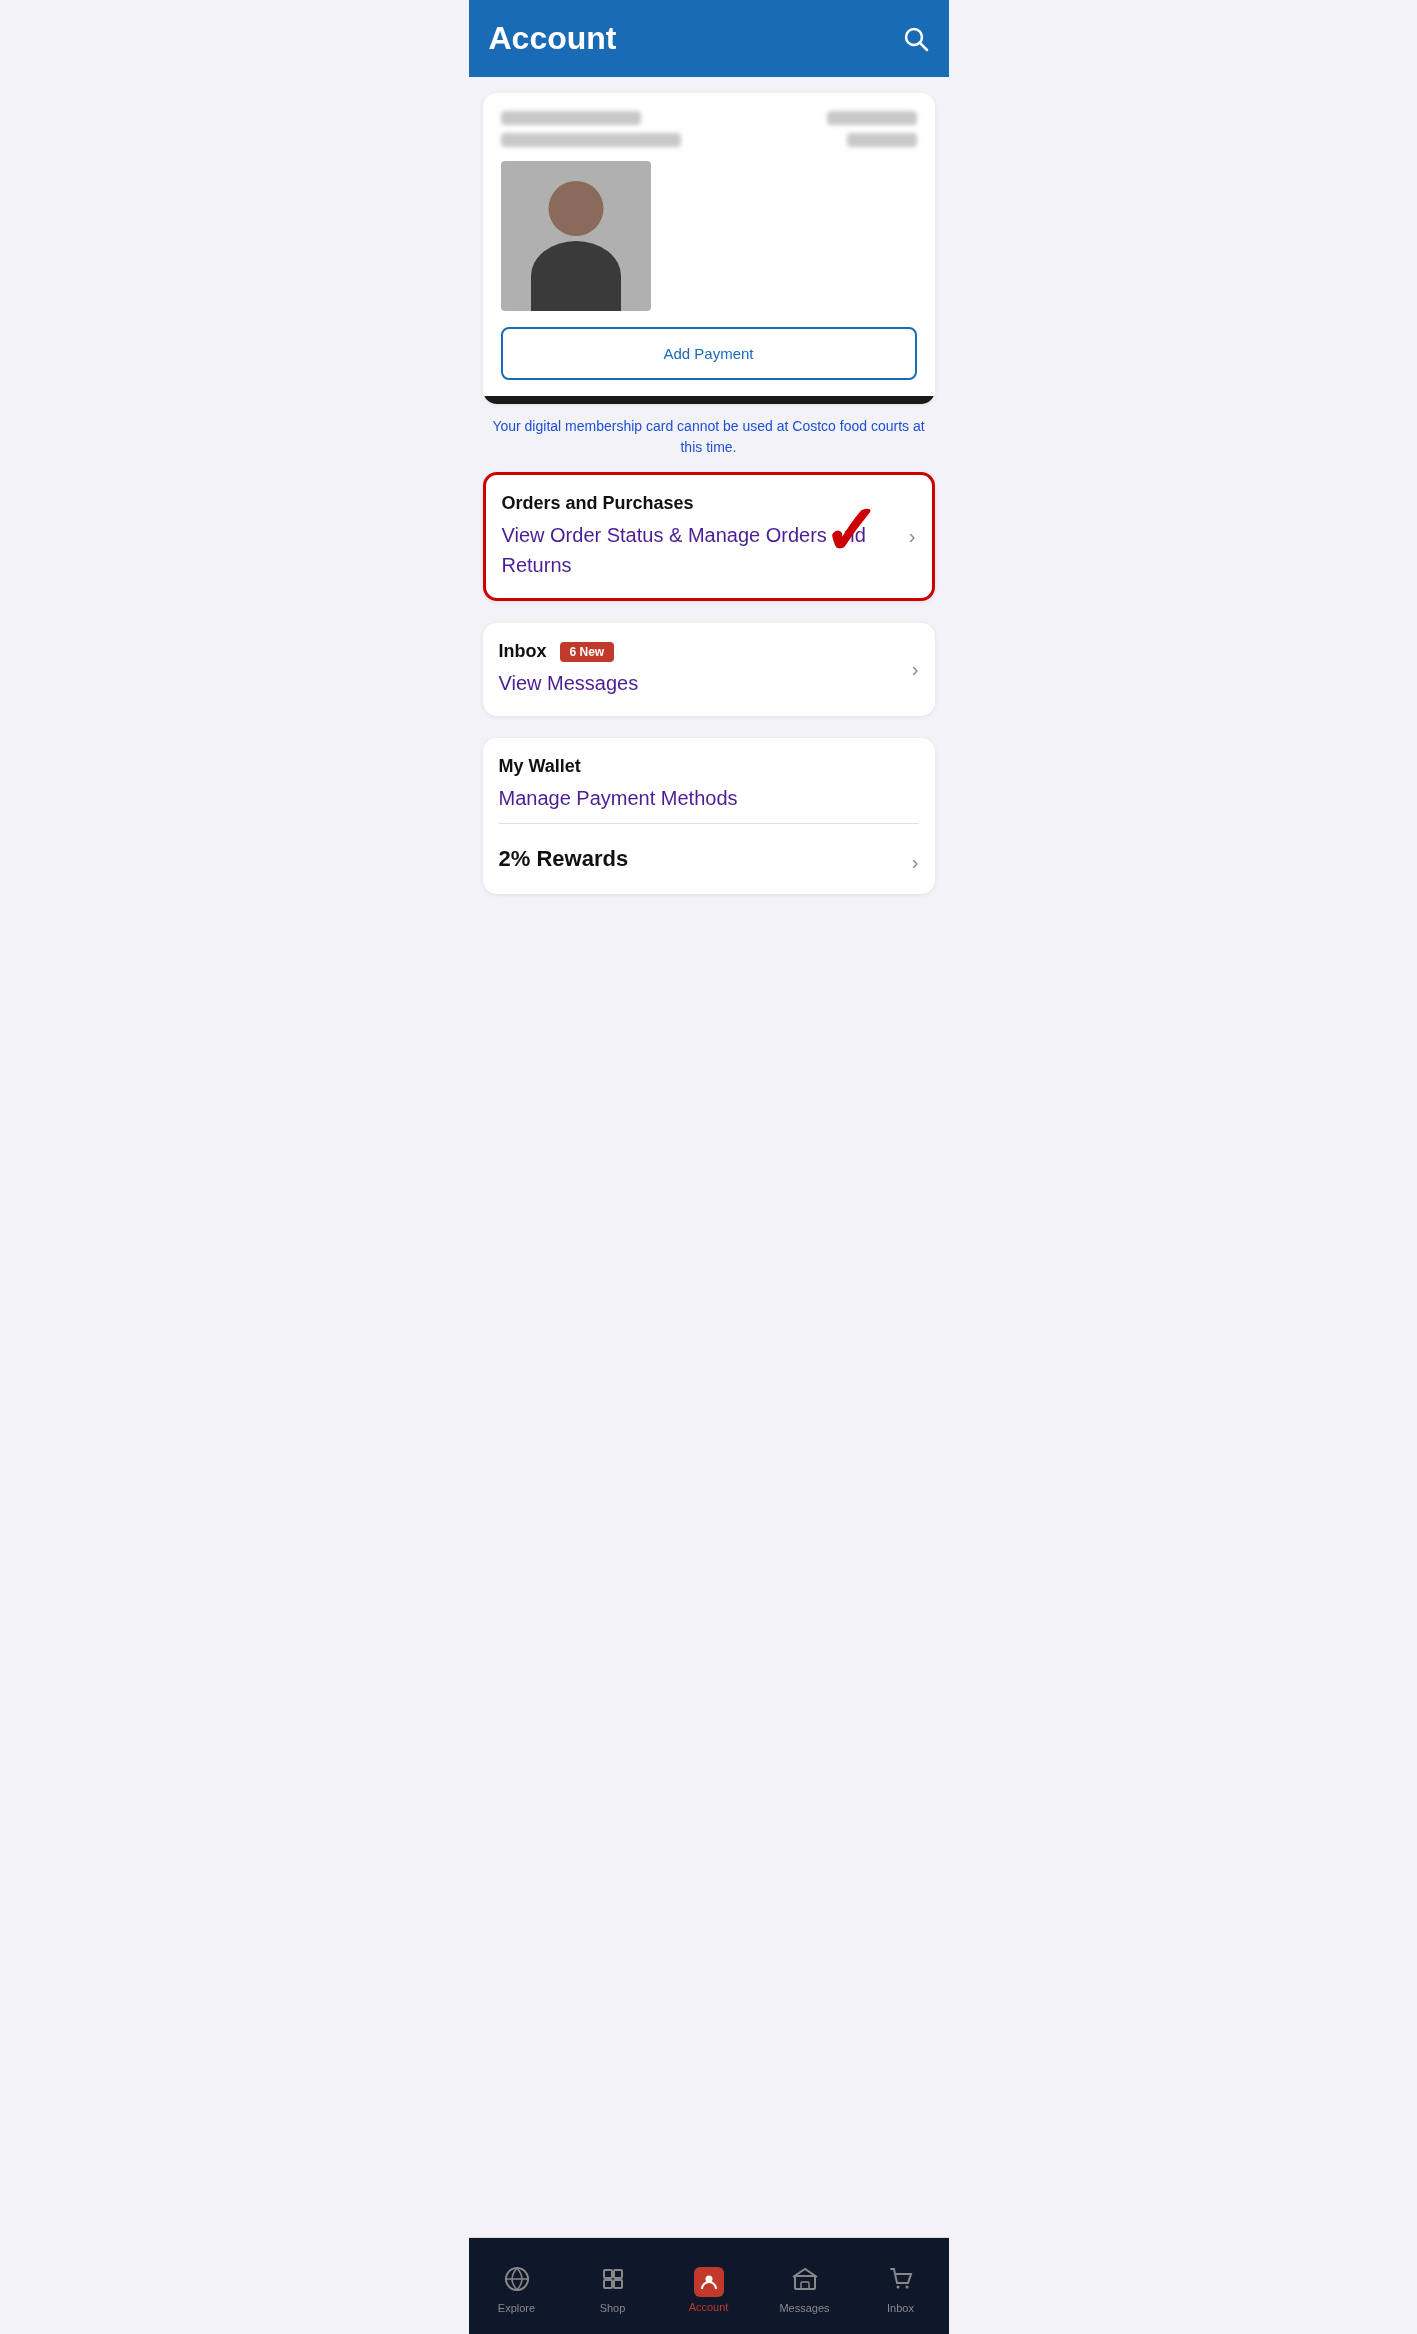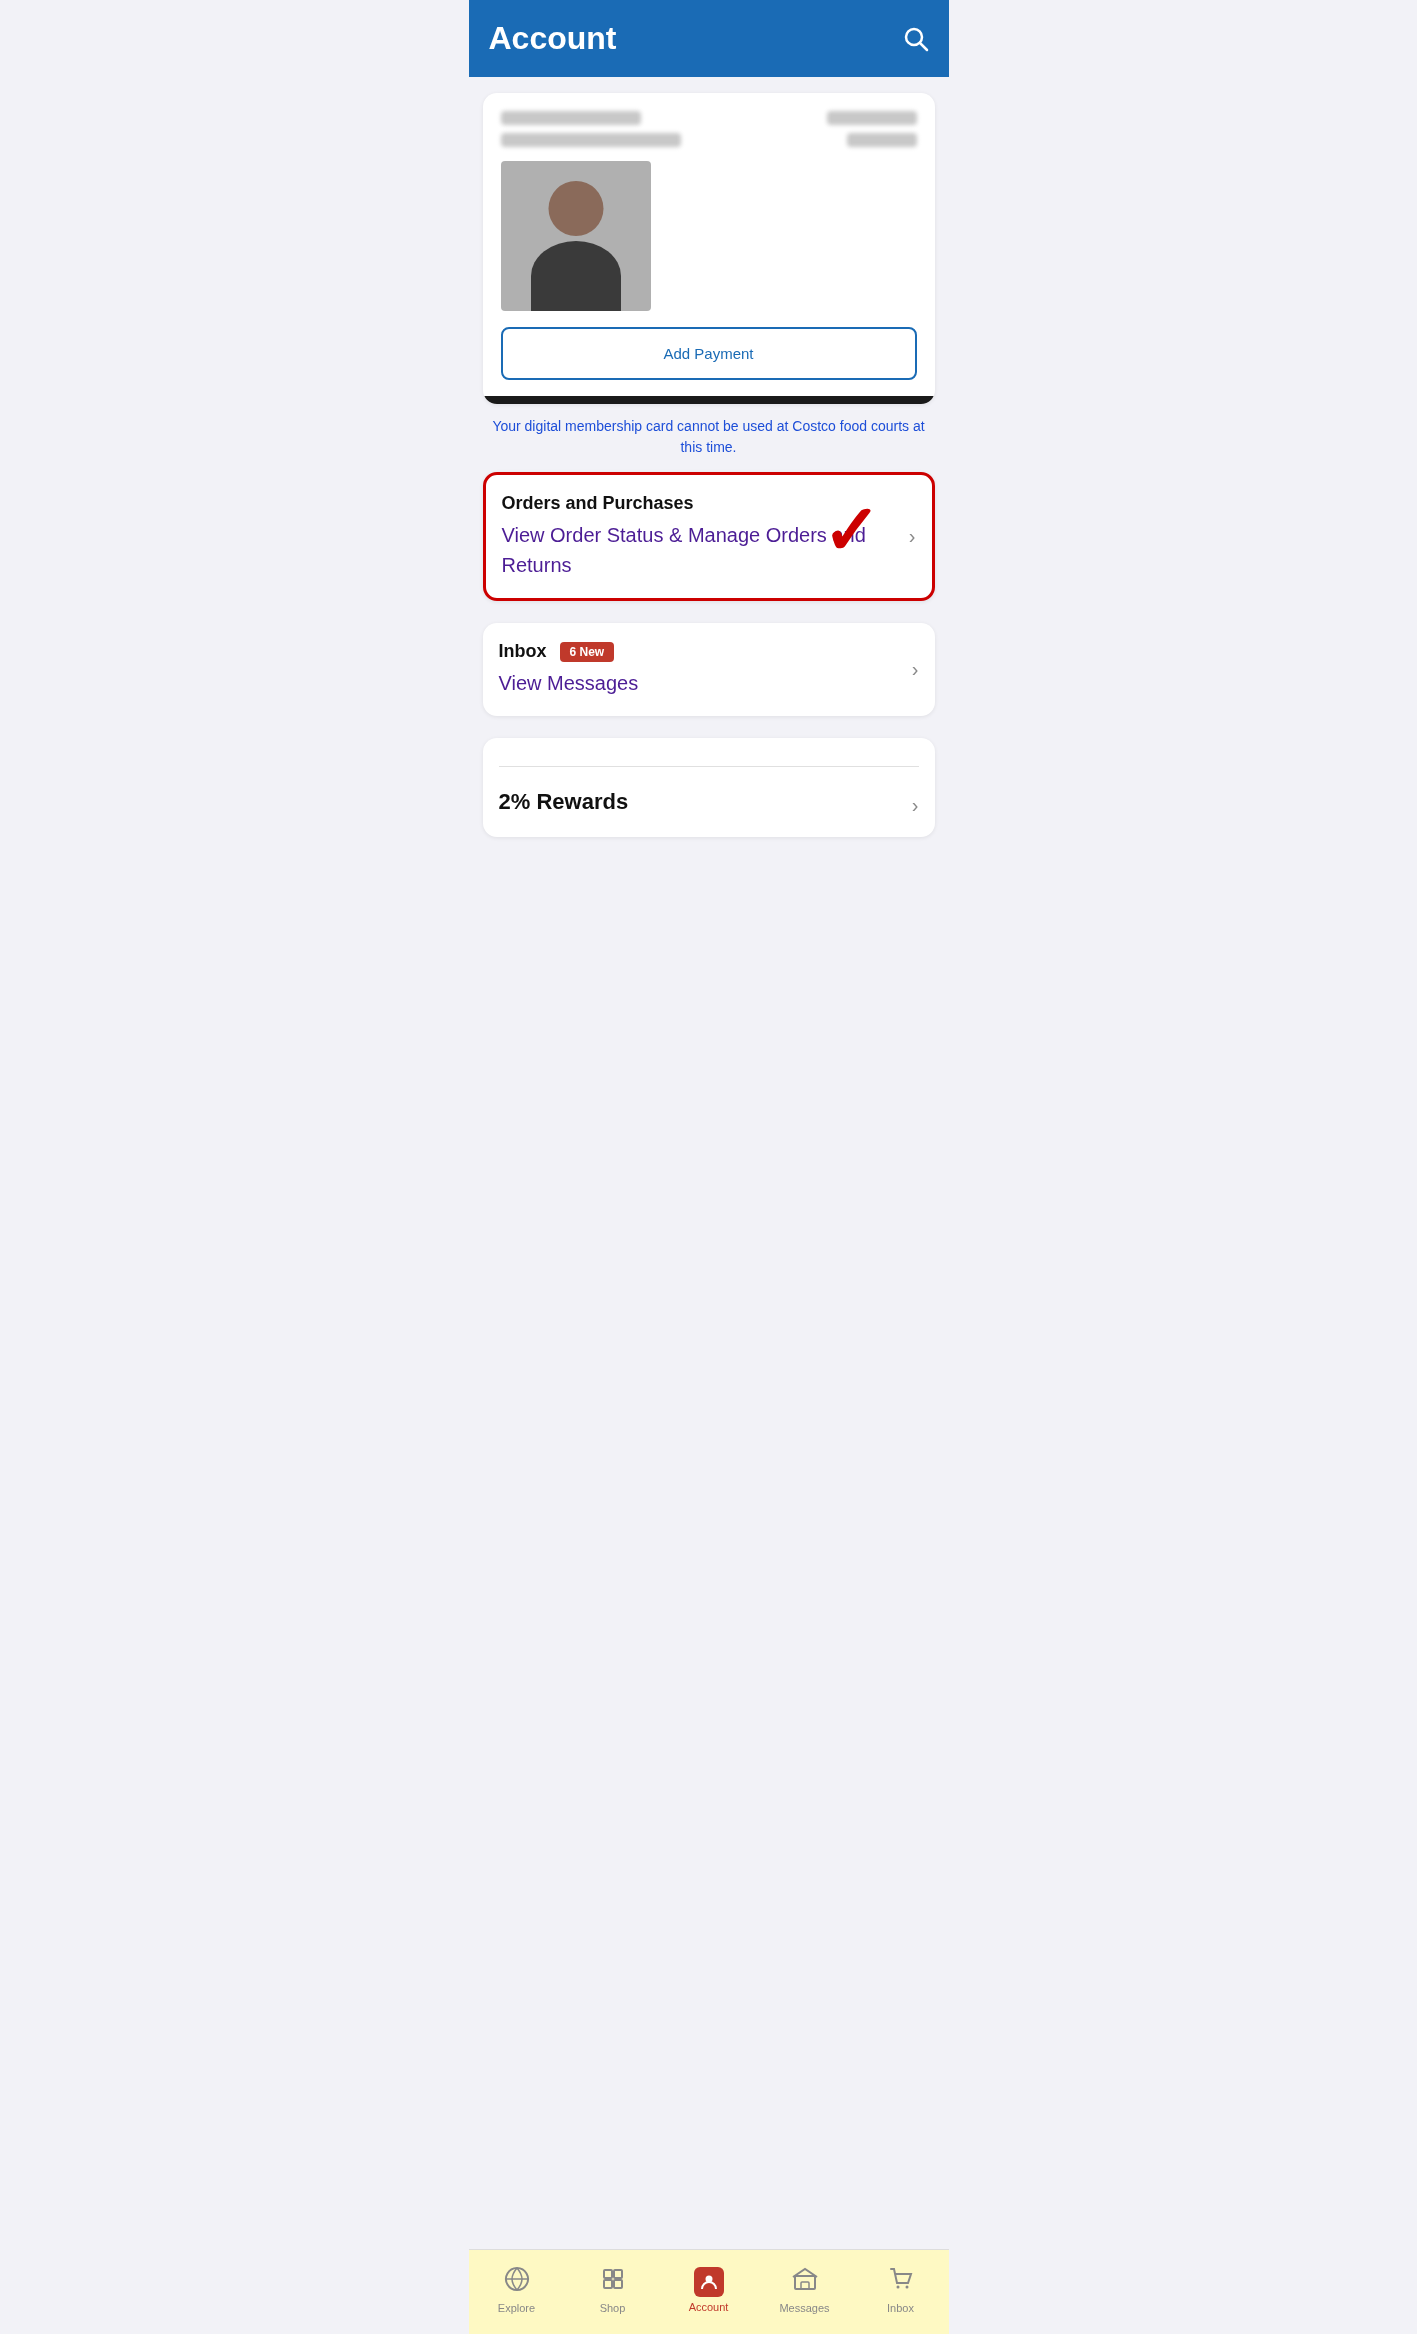--- a/index.html
+++ b/index.html
@@ -214,26 +214,26 @@
     }
 
     
     .bottom-nav {
       position: fixed;
       bottom: 0;
       left: 50%;
       transform: translateX(-50%);
       width: 100%;
       max-width: 480px;
-      background: #fef9c3;
+      background: #0f172a;
       border-top: 1px solid #ddd;
       display: flex;
       justify-content: space-around;
       align-items: center;
-      padding: 16px 0 20px 0;
+      padding: 28px 0 20px 0;
       z-index: 100;
     }
     .nav-item {
       display: flex;
       flex-direction: column;
       align-items: center;
       gap: 4px;
       cursor: pointer;
       flex: 1;
     }
@@ -328,20 +328,26 @@
         <span>Inbox</span>
         <span class="badge">6 New</span>
       </div>
       <div class="menu-card-subtitle">View Messages</div>
     </div>
     <span class="chevron">›</span>
   </div>
 
   <div class="my-wallet-card">
     <div class="my-wallet-inner">
+      <div class="my-wallet-top">
+        <div>
+          <div class="menu-card-title">My Wallet</div>
+          <div class="menu-card-subtitle">Manage Payment Methods</div>
+        </div>
+      </div>
       <div class="divider"></div>
 
       <div class="partial-row">
         <div>
           <div class="menu-card-title" style="font-size:22px;">2% Rewards</div>
         </div>
         <span class="chevron">›</span>
       </div>
     </div>
   </div>

